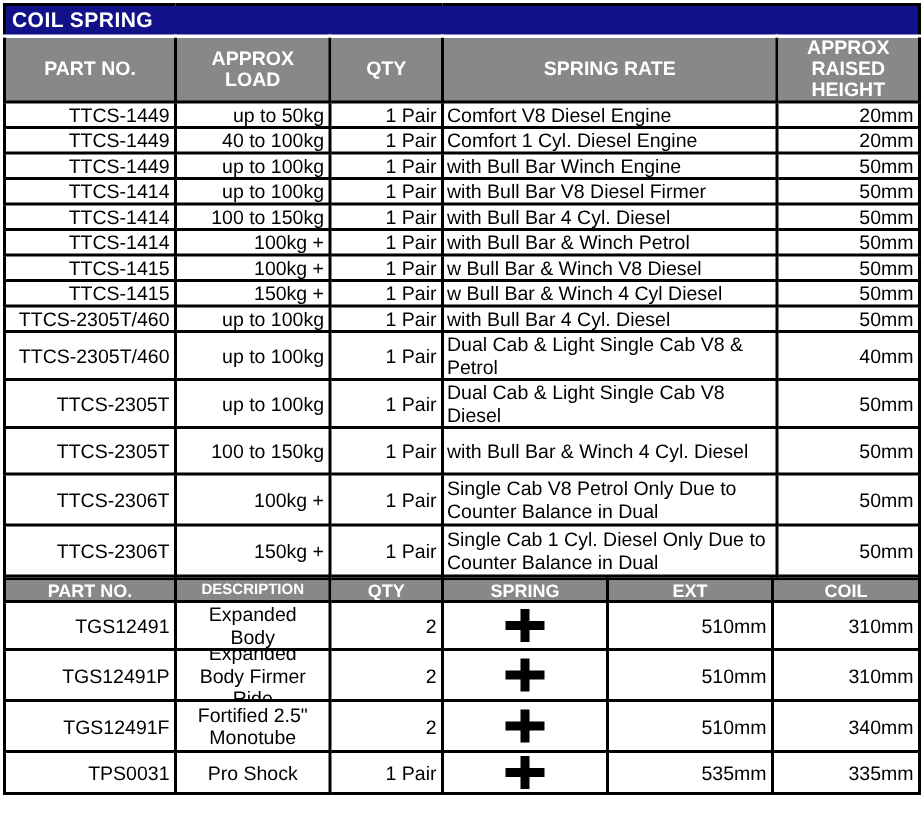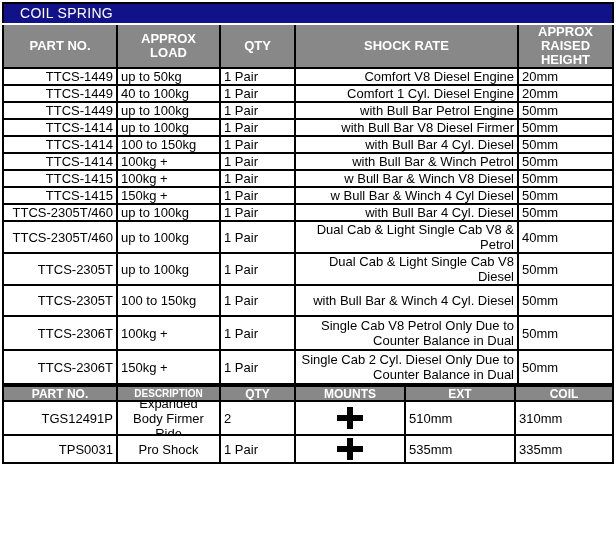--- a/index.html
+++ b/index.html
@@ -6,34 +6,34 @@
     --band-bg:#11118a; --band-text:#ffffff;
     --header-bg:#888888; --header-text:#ffffff;
     --border:#000000; --row-bg:#ffffff; --row-text:#000000;
   }
   html,body{margin:0;padding:0;background:#ffffff;}
   body{width:616px;height:548px;font-family:"Liberation Sans","DejaVu Sans",sans-serif;}
   .sheet{position:absolute;left:2px;top:2px;width:612px;}
   table{border-collapse:collapse;width:100%;table-layout:fixed;}
   td{border:2px solid var(--border);background:var(--row-bg);color:var(--row-text);
      font-size:13px;line-height:15px;overflow:hidden;padding:0 3px;vertical-align:middle;}
-  tr.band td{background:var(--band-bg);color:var(--band-text);font-weight:normal;
+  tr.band td{background:var(--band-bg);color:var(--band-text);font-weight:bold;
      font-size:14px;letter-spacing:.3px;border-bottom:2px solid #ffffff;height:19px;
-     text-align:left;padding-left:16px;}
+     text-align:left;padding-left:4px;}
   tr.head td{background:var(--header-bg);color:var(--header-text);font-weight:bold;
      text-align:center;white-space:pre-line;font-size:13px;line-height:14px;}
   table.coil tr.head td{height:37px;}
   table.shock tr.head td{height:13px;font-size:12px;line-height:12px;}
   table.shock tr.head td.c-desc{font-size:10px;}
   td.left{text-align:right;}
-  td.center{text-align:left;margin-left:48px;}
+  td.center{text-align:right;margin-left:48px;}
   table.coil tr.r1 td{height:15px;}
   table.coil tr.r2 td{height:29px;}
   table.coil tr.r3 td{height:32px;}
-  td.c-rate{text-align:right;padding-left:2px;margin-left:32px;}
+  td.c-rate{text-align:left;padding-left:2px;margin-left:32px;}
   table.shock tr.s1 td{height:28px;}
   table.shock tr.s2 td{height:32px;}
   table.shock tr.s3 td{height:32px;}
   table.shock tr.s4 td{height:26px;}
   td.pad0{padding:0;}
   .desc{white-space:pre-line;text-align:center;}
   .desc-clip{height:32px;overflow:hidden;display:flex;flex-direction:column;justify-content:center;}
   .plus{position:relative;width:26px;height:22px;margin:0 auto;}
   .plus::before{content:"";position:absolute;left:0;right:0;top:50%;margin-top:-3px;height:6px;background:#000;}
   .plus::after{content:"";position:absolute;top:0;bottom:0;left:50%;margin-left:-3px;width:6px;background:#000;}
@@ -53,21 +53,21 @@
       </colgroup>
     <tbody>
         <tr class="band">
       <td colspan="5">COIL SPRING</td>
     </tr>
     <tr class="head">
       <td class="left">PART NO.</td>
       <td>APPROX
 LOAD</td>
       <td>QTY</td>
-      <td>SHOCK RATE</td>
+      <td>SPRING RATE</td>
       <td>APPROX
 RAISED
 HEIGHT</td>
     </tr>
     <tr class="r1">
       <td class="left">TTCS-1449</td>
       <td class="center">up to 50kg</td>
       <td class="center">1 Pair</td>
       <td class="c-rate">Comfort V8 Diesel Engine</td>
       <td class="center">20mm</td>
@@ -76,21 +76,21 @@
       <td class="left">TTCS-1449</td>
       <td class="center">40 to 100kg</td>
       <td class="center">1 Pair</td>
       <td class="c-rate">Comfort 1 Cyl. Diesel Engine</td>
       <td class="center">20mm</td>
     </tr>
     <tr class="r1">
       <td class="left">TTCS-1449</td>
       <td class="center">up to 100kg</td>
       <td class="center">1 Pair</td>
-      <td class="c-rate">with Bull Bar Petrol Engine</td>
+      <td class="c-rate">with Bull Bar Winch Engine</td>
       <td class="center">50mm</td>
     </tr>
     <tr class="r1">
       <td class="left">TTCS-1414</td>
       <td class="center">up to 100kg</td>
       <td class="center">1 Pair</td>
       <td class="c-rate">with Bull Bar V8 Diesel Firmer</td>
       <td class="center">50mm</td>
     </tr>
     <tr class="r1">
@@ -153,60 +153,82 @@
       <td class="left">TTCS-2306T</td>
       <td class="center">100kg +</td>
       <td class="center">1 Pair</td>
       <td class="c-rate">Single Cab V8 Petrol Only Due to Counter Balance in Dual</td>
       <td class="center">50mm</td>
     </tr>
     <tr class="r3">
       <td class="left">TTCS-2306T</td>
       <td class="center">150kg +</td>
       <td class="center">1 Pair</td>
-      <td class="c-rate">Single Cab 2 Cyl. Diesel Only Due to Counter Balance in Dual</td>
+      <td class="c-rate">Single Cab 1 Cyl. Diesel Only Due to Counter Balance in Dual</td>
       <td class="center">50mm</td>
     </tr>
   </tbody>
     </table>
 
   <table class="shock">
     <colgroup>
         <col style="width:114px">
         <col style="width:103px">
         <col style="width:75px">
         <col style="width:110px">
         <col style="width:110px">
         <col>
       </colgroup>
     <tbody>
     <tr class="head">
       <td class="left">PART NO.</td>
       <td class="c-desc">DESCRIPTION</td>
       <td>QTY</td>
-      <td>MOUNTS</td>
+      <td>SPRING</td>
       <td>EXT</td>
       <td>COIL</td>
+    </tr>
+    <tr class="s1">
+      <td class="left">TGS12491</td>
+      <td class="desc">Expanded
+Body</td>
+      <td class="center">2</td>
+      <td class="center">
+            <div class="plus"></div>
+          </td>
+      <td class="center">510mm</td>
+      <td class="center">310mm</td>
     </tr>
     <tr class="s2">
       <td class="left">TGS12491P</td>
       <td class="pad0">
         <div class="desc-clip">
               <span class="desc">Expanded
 Body Firmer
 Ride</span>
             </div>
       </td>
       <td class="center">2</td>
       <td class="center">
             <div class="plus"></div>
           </td>
       <td class="center">510mm</td>
       <td class="center">310mm</td>
     </tr>
+    <tr class="s3">
+      <td class="left">TGS12491F</td>
+      <td class="desc">Fortified 2.5"
+Monotube</td>
+      <td class="center">2</td>
+      <td class="center">
+            <div class="plus"></div>
+          </td>
+      <td class="center">510mm</td>
+      <td class="center">340mm</td>
+    </tr>
     <tr class="s4">
       <td class="left">TPS0031</td>
       <td class="desc">Pro Shock</td>
       <td class="center">1 Pair</td>
       <td class="center">
             <div class="plus"></div>
           </td>
       <td class="center">535mm</td>
       <td class="center">335mm</td>
     </tr>

